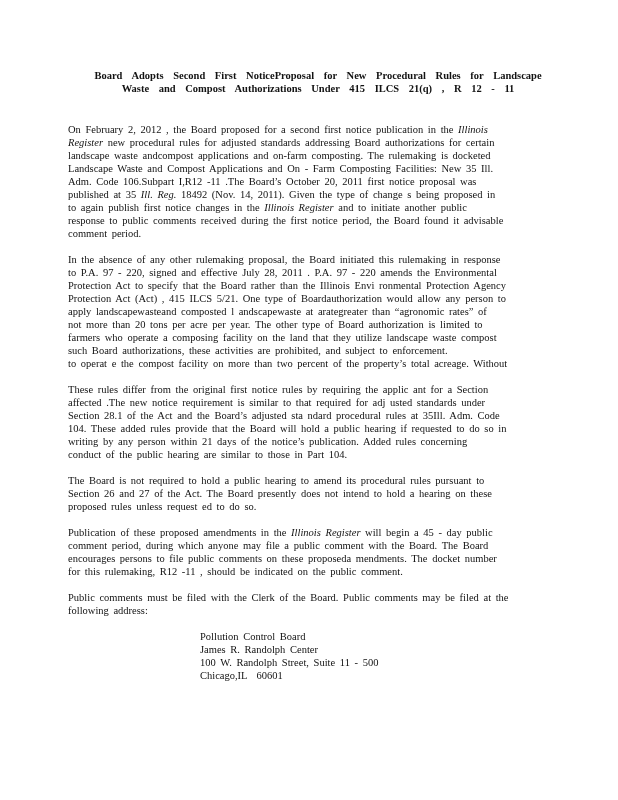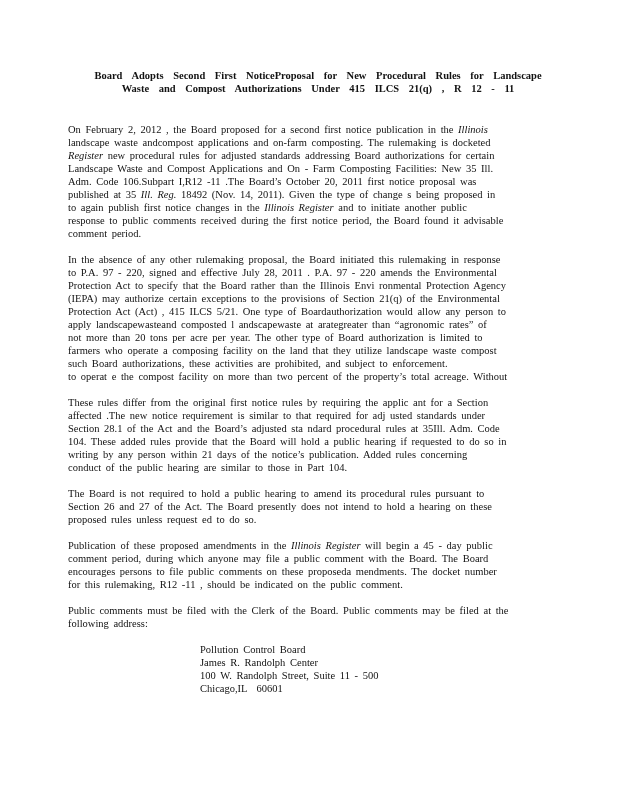--- a/index.html
+++ b/index.html
@@ -58,34 +58,33 @@
 <div class="page">
 
   <div class="doc-title">
     <div class="title-line">Board Adopts Second First NoticeProposal for New Procedural Rules for Landscape</div>
     <div class="title-line">Waste and Compost Authorizations Under 415 ILCS 21(q) , R 12 - 11</div>
   </div>
 
   <div class="doc-body" id="doc-body">
       <div class="para">
         <div class="line">On February 2, 2012 , the Board proposed for a second first notice publication in the <i>Illinois</i></div>
+        <div class="line"><i>Register</i> new procedural rules for adjusted standards addressing Board authorizations for certain</div>
         <div class="line">landscape waste andcompost applications and on-farm composting. The rulemaking is docketed</div>
-        <div class="line"><i>Register</i> new procedural rules for adjusted standards addressing Board authorizations for certain</div>
         <div class="line">Landscape Waste and Compost Applications and On - Farm Composting Facilities: New 35 Ill.</div>
         <div class="line">Adm. Code 106.Subpart I,R12 -11 .The Board’s October 20, 2011 first notice proposal was</div>
         <div class="line">published at 35 <i>Ill. Reg.</i> 18492 (Nov. 14, 2011). Given the type of change s being proposed in</div>
         <div class="line">to again publish first notice changes in the <i>Illinois Register</i> and to initiate another public</div>
         <div class="line">response to public comments received during the first notice period, the Board found it advisable</div>
         <div class="line">comment period.</div>
       </div>
       <div class="para">
         <div class="line">In the absence of any other rulemaking proposal, the Board initiated this rulemaking in response</div>
         <div class="line">to P.A. 97 - 220, signed and effective July 28, 2011 . P.A. 97 - 220 amends the Environmental</div>
         <div class="line">Protection Act to specify that the Board rather than the Illinois Envi ronmental Protection Agency</div>
-        <div class="line">(IEPA) may authorize certain exceptions to the provisions of Section 21(q) of the Environmental</div>
         <div class="line">Protection Act (Act) , 415 ILCS 5/21. One type of Boardauthorization would allow any person to</div>
         <div class="line">apply landscapewasteand composted l andscapewaste at arategreater than “agronomic rates” of</div>
         <div class="line">not more than 20 tons per acre per year. The other type of Board authorization is limited to</div>
         <div class="line">farmers who operate a composing facility on the land that they utilize landscape waste compost</div>
         <div class="line">such Board authorizations, these activities are prohibited, and subject to enforcement.</div>
         <div class="line">to operat e the compost facility on more than two percent of the property’s total acreage. Without</div>
       </div>
       <div class="para">
         <div class="line">These rules differ from the original first notice rules by requiring the applic ant for a Section</div>
         <div class="line">affected .The new notice requirement is similar to that required for adj usted standards under</div>

